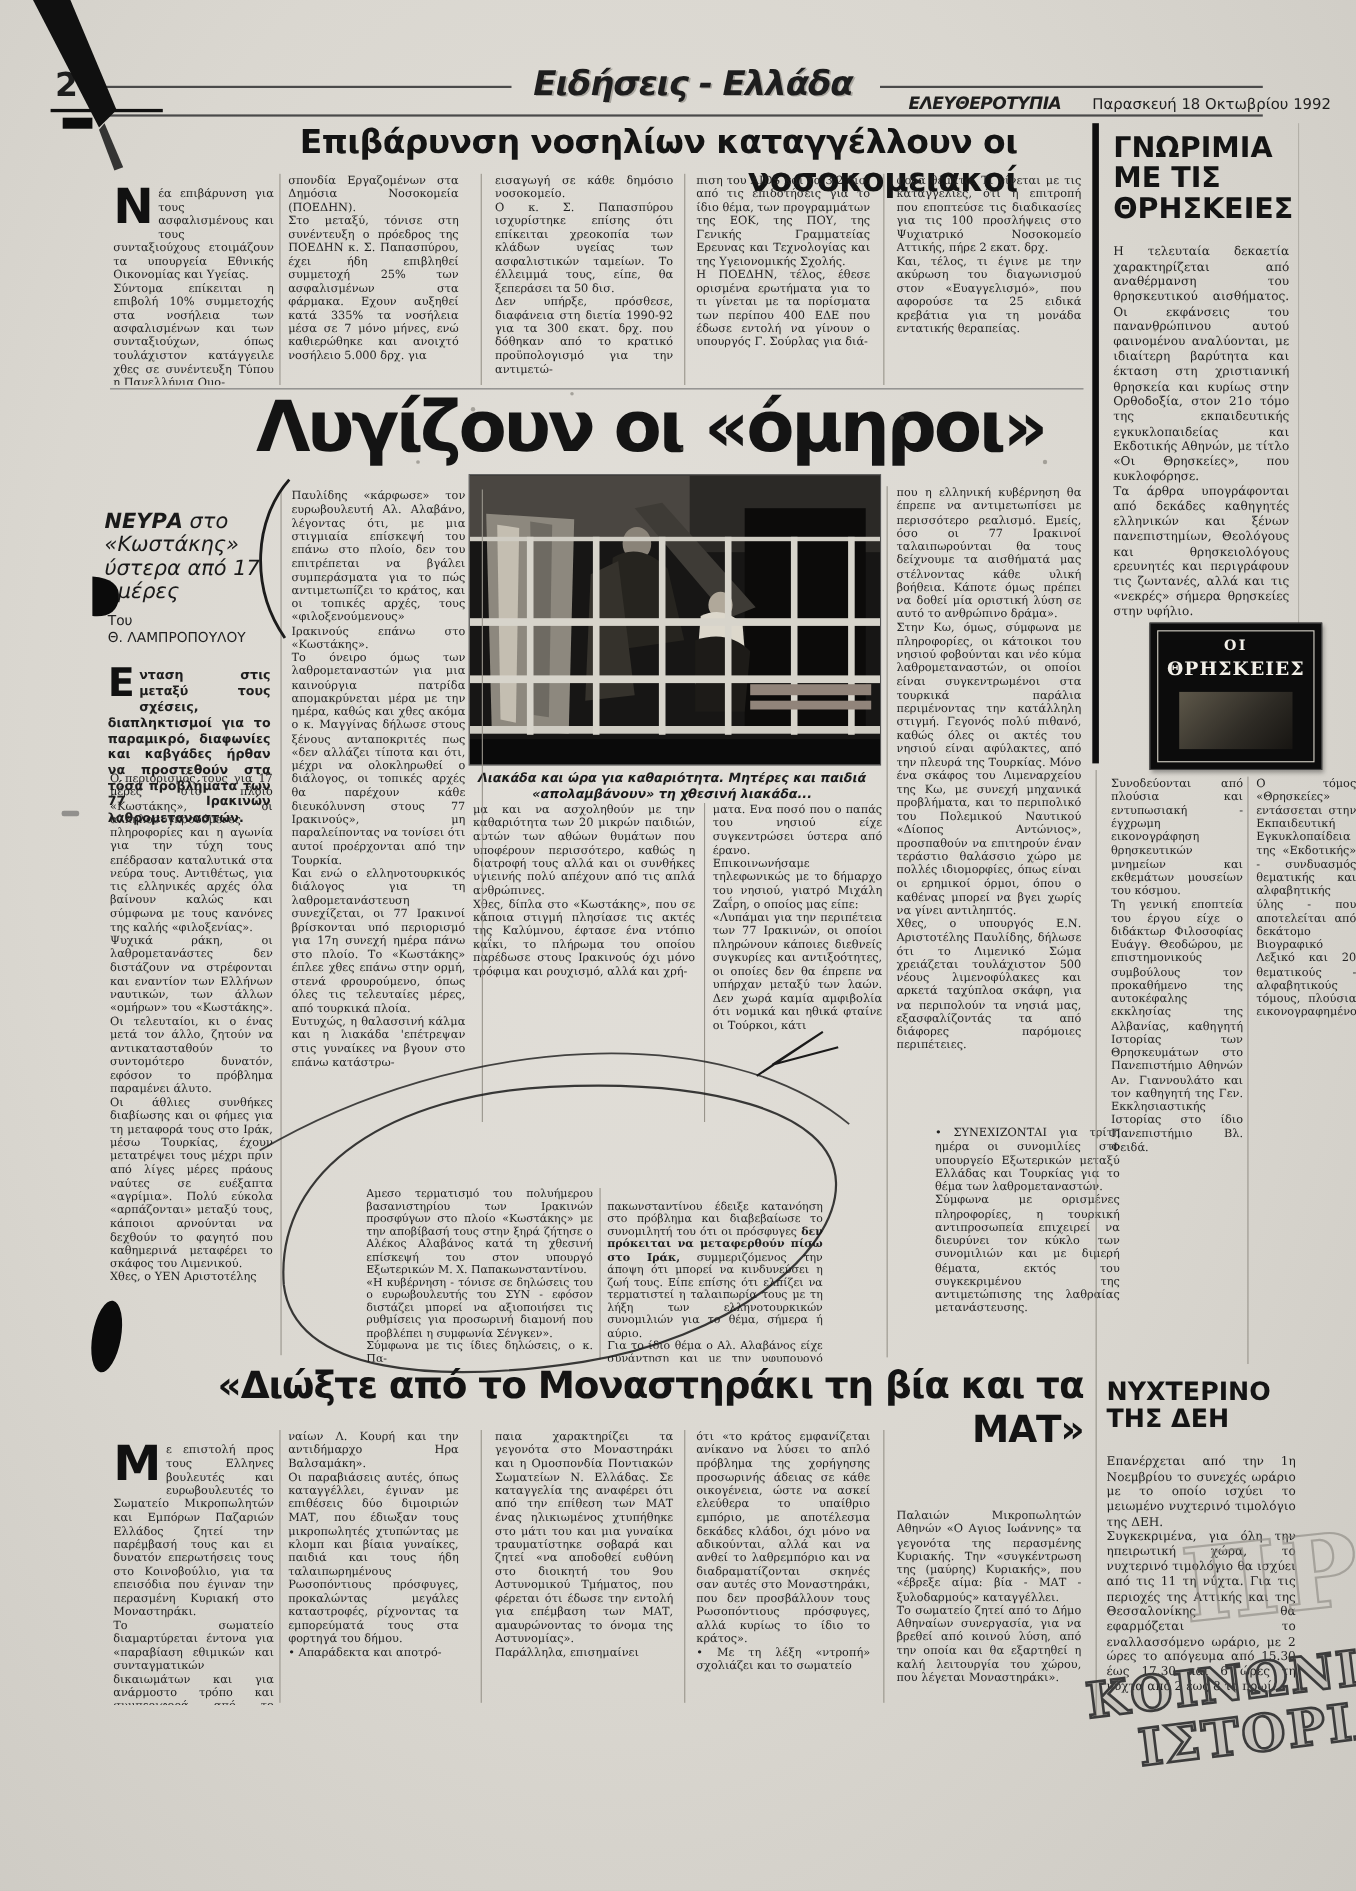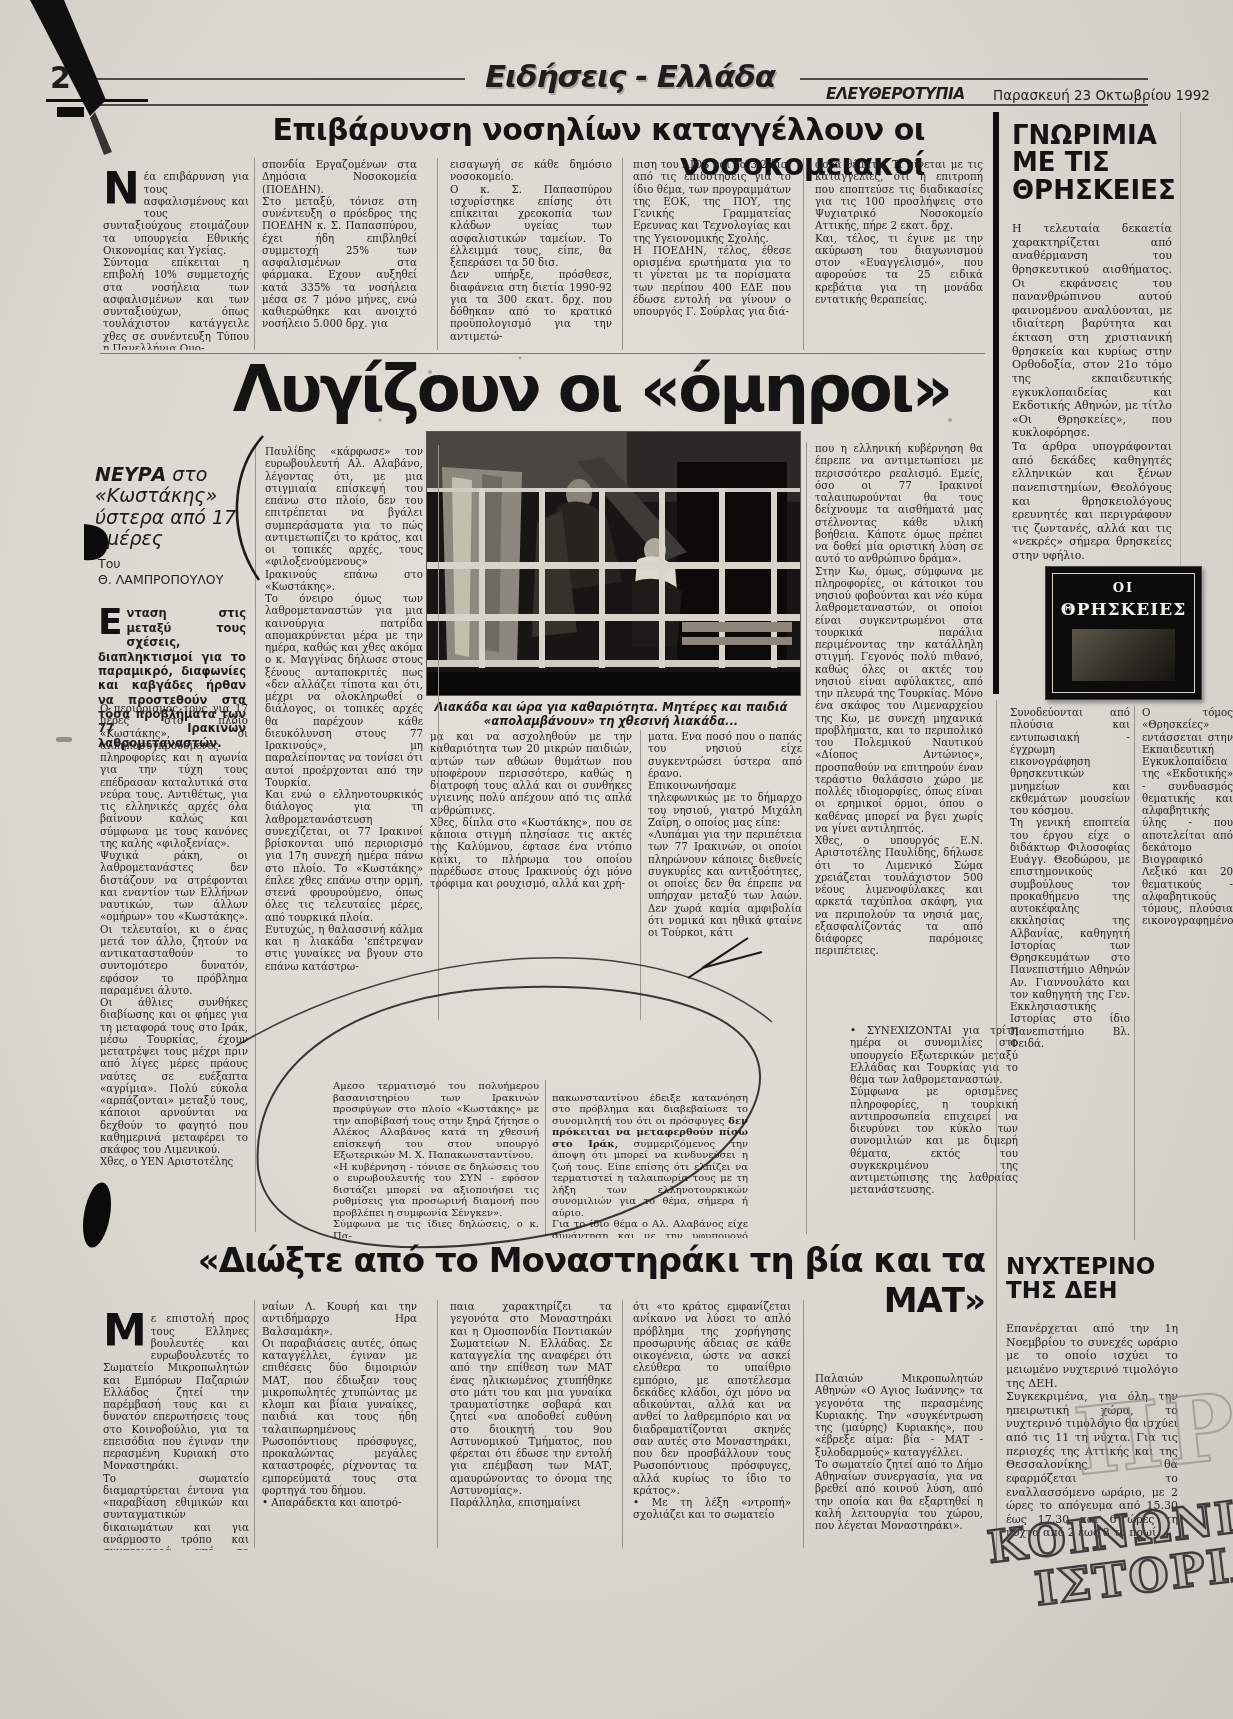--- a/index.html
+++ b/index.html
@@ -37,21 +37,21 @@
 <div class="page">
 
   <div class="abs" style="left:50px;top:60px;font:bold 30px 'DejaVu Sans',sans-serif;">20</div>
   <div class="abs" style="left:46px;top:99px;width:102px;height:3px;background:#111;"></div>
   <div class="abs" style="left:57px;top:107px;width:27px;height:10px;background:#0d0d0d;"></div>
 
   <div class="hrule" style="left:95px;top:78px;width:370px;height:2px;"></div>
   <div class="hrule" style="left:800px;top:78px;width:348px;height:2px;"></div>
   <div class="abs" style="left:455px;top:58px;width:350px;text-align:center;font:bold italic 31px 'DejaVu Sans',sans-serif;font-style:italic;letter-spacing:-1px;text-shadow:1.5px 1.5px 0 #a9a69f;">Ειδήσεις - Ελλάδα</div>
   <div class="abs" style="left:826px;top:85px;font:bold italic 15.5px 'DejaVu Sans',sans-serif;letter-spacing:-0.5px;">ΕΛΕΥΘΕΡΟΤΥΠΙΑ</div>
-  <div class="abs" style="left:993px;top:87px;font:13.5px 'DejaVu Sans',sans-serif;">Παρασκευή 23 Οκτωβρίου 1992</div>
+  <div class="abs" style="left:993px;top:87px;font:13.5px 'DejaVu Sans',sans-serif;">Παρασκευή 18 Οκτωβρίου 1992</div>
   <div class="hrule" style="left:95px;top:104px;width:1053px;height:2px;"></div>
 
   <div class="abs headline" style="left:105px;top:112px;width:820px;font-size:30px;letter-spacing:-0.5px;">Επιβάρυνση νοσηλίων καταγγέλλουν οι νοσοκομειακοί</div>
 
   <div class="abs body-col" style="left:103px;top:158px;width:146px;height:192px;">
     <span class="dropcap big">Ν</span><span>έα επιβάρυνση για τους ασφαλισμένους και τους συνταξιούχους ετοιμάζουν τα υπουργεία Εθνικής Οικονομίας και Υγείας.
 Σύντομα επίκειται η επιβολή 10% συμμετοχής στα νοσήλεια των ασφαλισμένων και των συνταξιούχων, όπως τουλάχιστον κατάγγειλε χθες σε συνέντευξη Τύπου η Πανελλήνια Ομο-</span>
   </div>
   <div class="abs body-col" style="left:262px;top:158px;width:155px;height:192px;">σπονδία Εργαζομένων στα Δημόσια Νοσοκομεία (ΠΟΕΔΗΝ).
 Στο μεταξύ, τόνισε στη συνέντευξη ο πρόεδρος της ΠΟΕΔΗΝ κ. Σ. Παπασπύρου, έχει ήδη επιβληθεί συμμετοχή 25% των ασφαλισμένων στα φάρμακα. Εχουν αυξηθεί κατά 335% τα νοσήλεια μέσα σε 7 μόνο μήνες, ενώ καθιερώθηκε και ανοιχτό νοσήλειο 5.000 δρχ. για</div>

